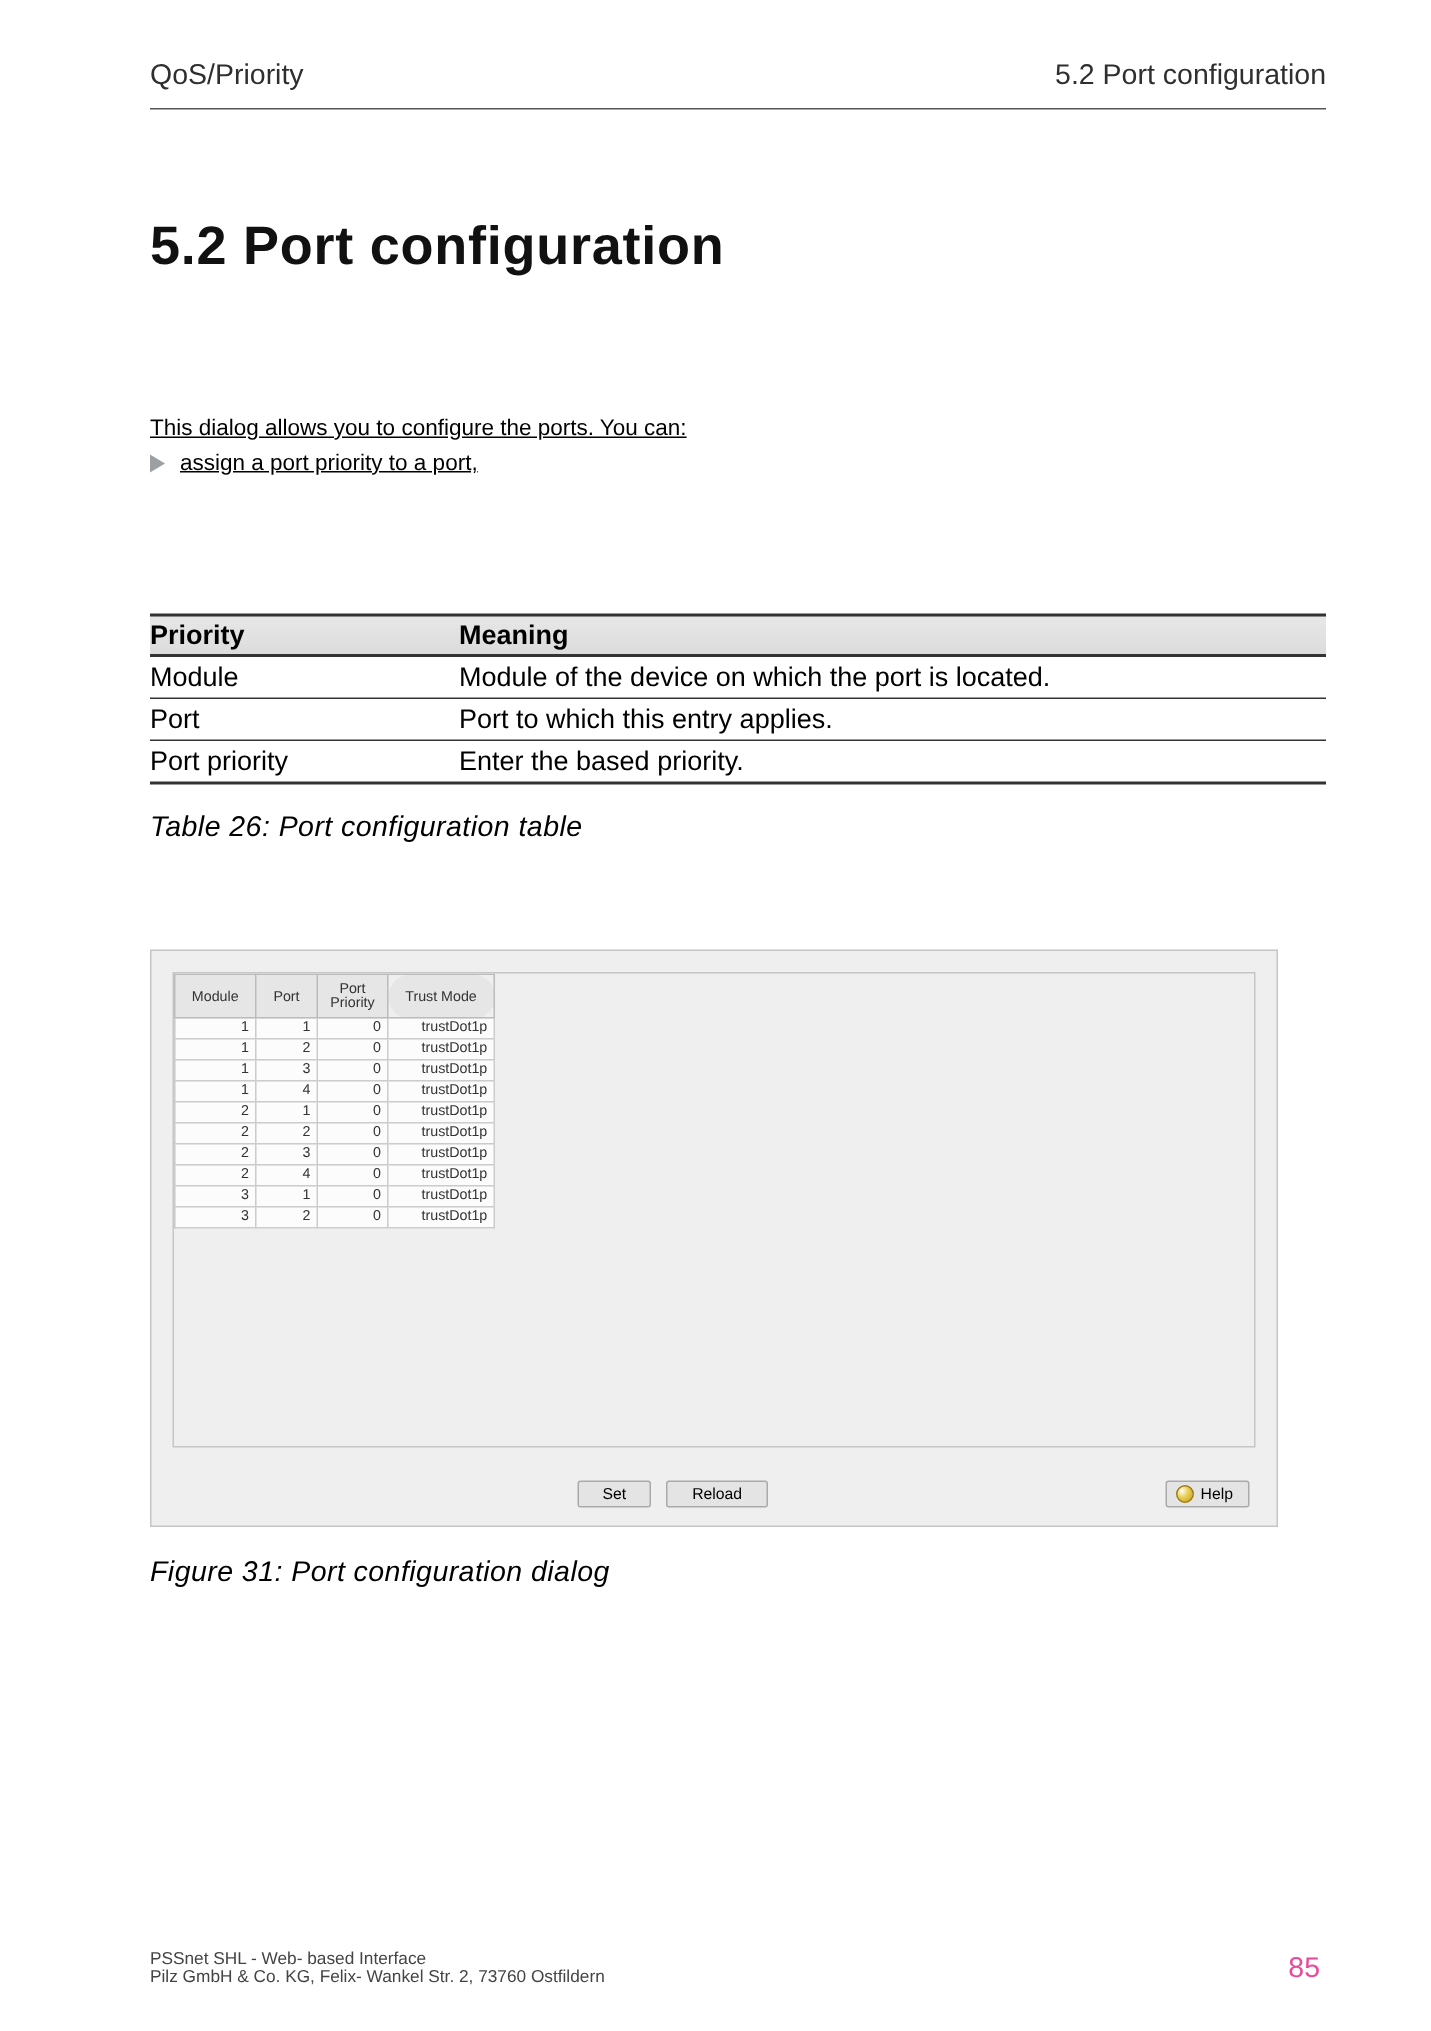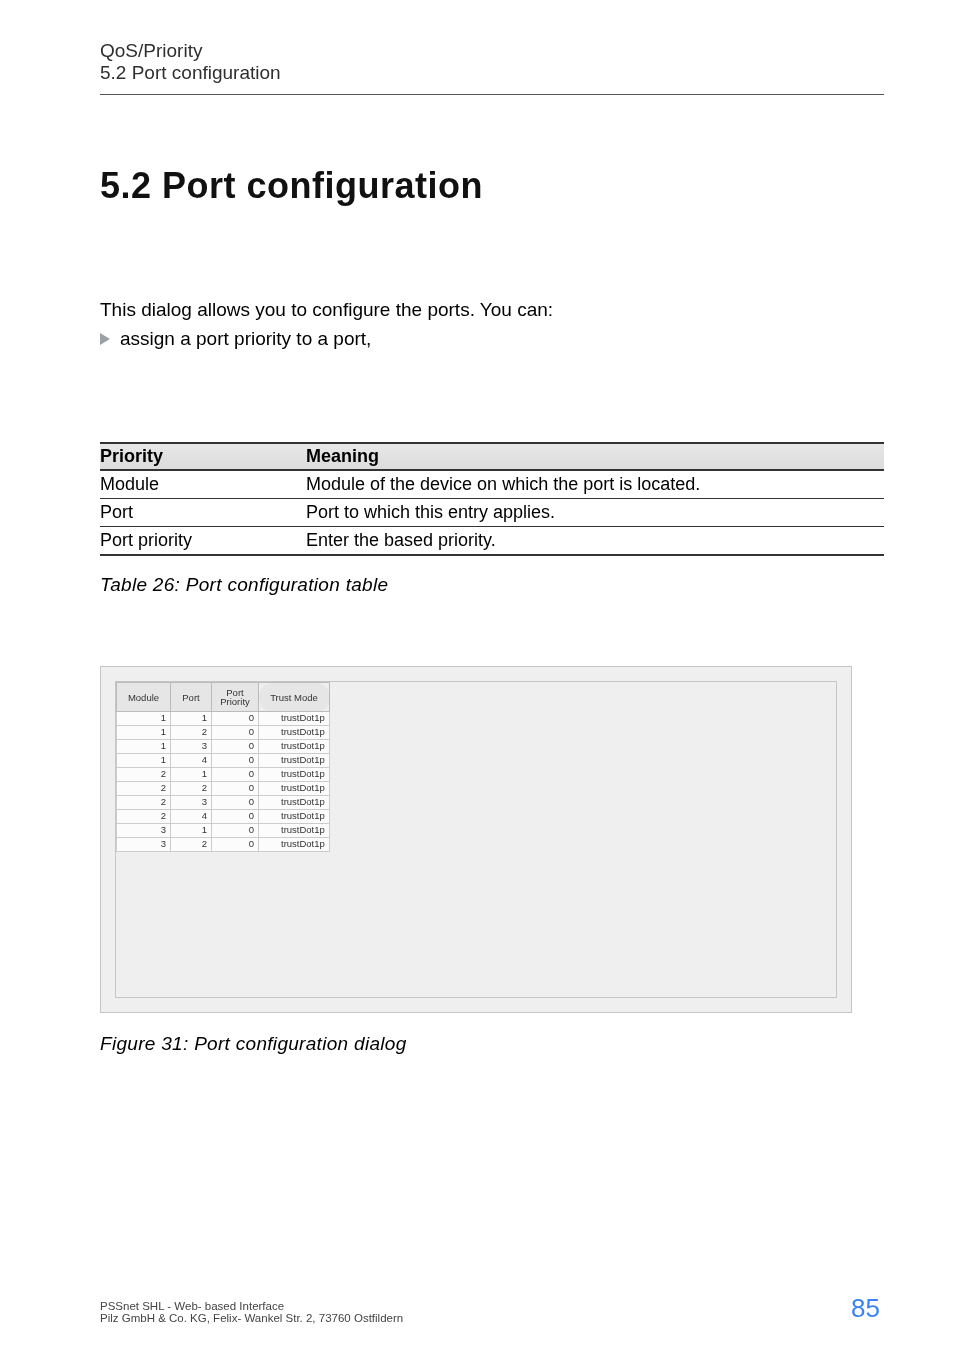--- a/index.html
+++ b/index.html
@@ -16,33 +16,33 @@
     box-sizing: border-box;
     padding: 40px 70px 0 100px;
   }
   .header-row {
     display: flex;
     justify-content: space-between;
     font-size: 19px;
     color: #2f2f2f;
     padding-bottom: 10px;
     border-bottom: 1px solid #555;
-    flex-direction: column;
   }
   .heading {
     margin-top: 70px;
     font-size: 36px;
     font-weight: 900;
     letter-spacing: 0.5px;
     color: #111;
   }
   .intro {
     margin-top: 90px;
-    font-size: 19px;
+    font-size: 15px;
     line-height: 1.4;
+    text-decoration: underline;
   }
   .bullet-row {
     display: flex;
     align-items: center;
     gap: 10px;
     margin-top: 2px;
   }
   .bullet-tri {
     width: 0;
     height: 0;
@@ -167,22 +167,22 @@
     bottom: 30px;
     left: 100px;
     right: 74px;
     display: flex;
     justify-content: space-between;
     align-items: flex-end;
     font-size: 11.5px;
     color: #444;
   }
   .footer .page-num {
-    font-size: 26px;
-    color: #3b82f6;
+    font-size: 19px;
+    color: #ec4899;
   }
 </style>
 </head>
 <body>
 
 <div class="page">
 
   <div class="header-row">
     <span>QoS/Priority</span>
     <span>5.2  Port configuration</span>
@@ -291,20 +291,30 @@
             </tr>
             <tr>
               <td class="num">3</td>
               <td class="num">2</td>
               <td class="pri">0</td>
               <td class="trustcell">trustDot1p</td>
             </tr>
           </tbody>
       </table>
     </div>
+    <div class="button-bar">
+      <div class="center-btns">
+        <button class="dlg-btn">Set</button>
+        <button class="dlg-btn">Reload</button>
+      </div>
+      <button class="help-btn">
+        <span class="help-icon"></span>
+        <span>Help</span>
+      </button>
+    </div>
   </div>
 
   <div class="caption caption2">Figure 31: Port configuration dialog</div>
 
   <div class="footer">
     <div>
       <div>PSSnet SHL - Web- based Interface</div>
       <div>Pilz GmbH &amp; Co. KG, Felix- Wankel Str. 2, 73760 Ostfildern</div>
     </div>
     <div class="page-num">85</div>

